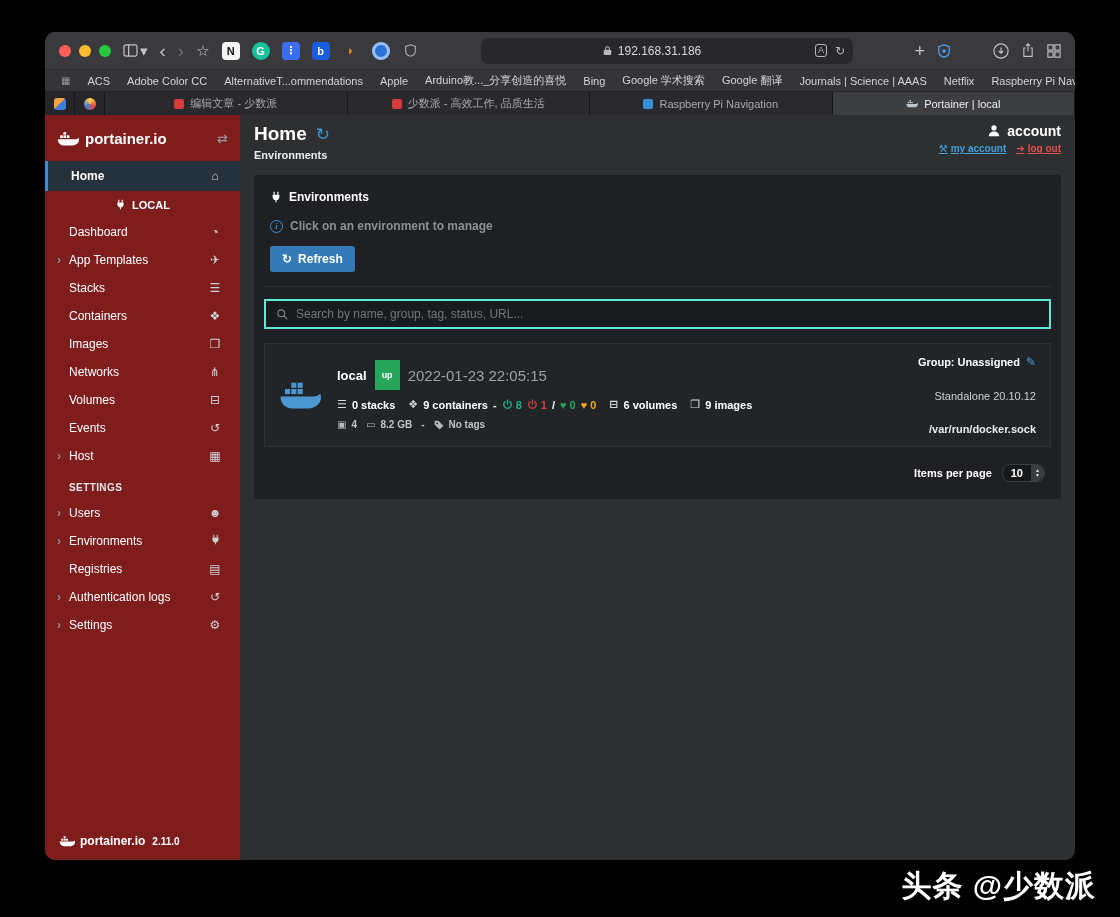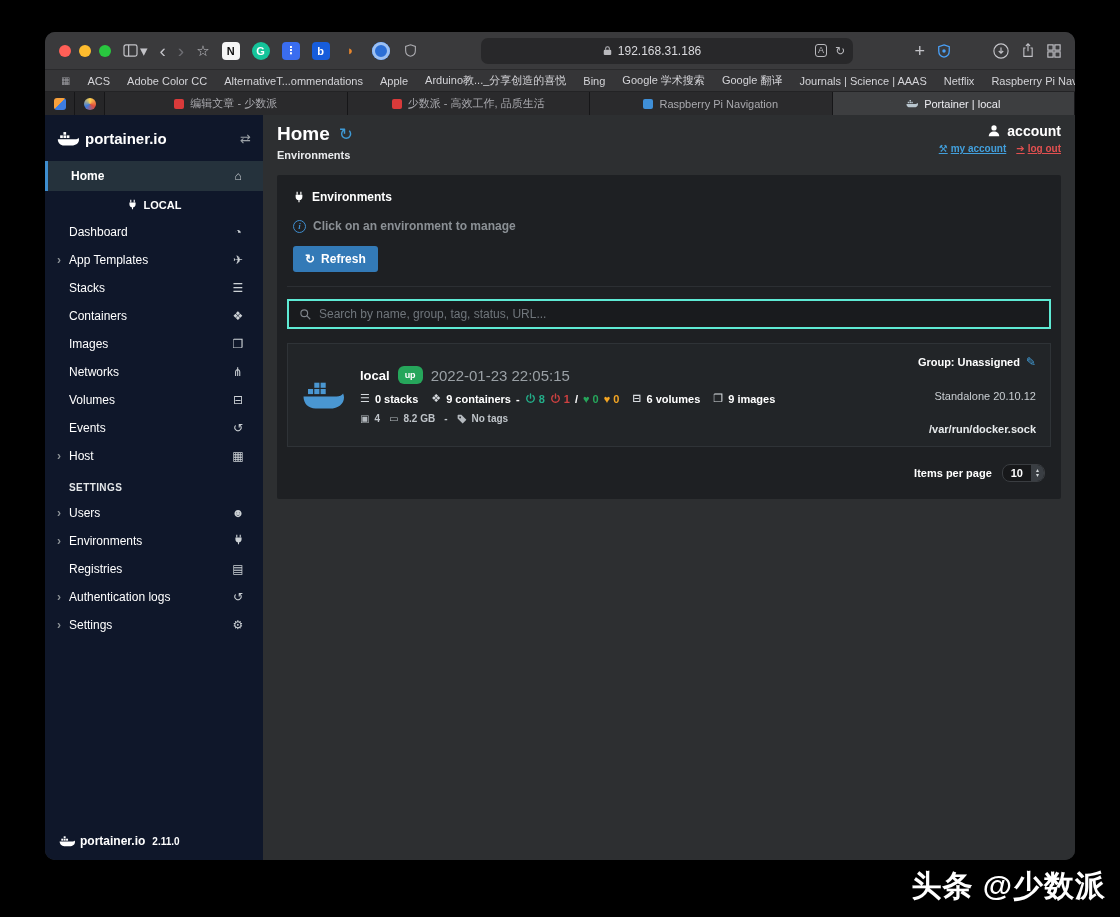--- a/index.html
+++ b/index.html
@@ -51,21 +51,21 @@
   .tab{flex:1; display:flex; align-items:center; justify-content:center; gap:6px; font-size:11px;
     color:#a9a9ae; background:#2a2a2c; border-right:1px solid #161618; overflow:hidden; white-space:nowrap;}
   .tab.active{background:#3d3e40; color:#ececf0;}
   .fav{width:10px; height:10px; border-radius:2px; flex:0 0 auto;}
   .fav-sspai{background:#d93a3a;}
   .fav-rpi{background:#3f8fd8;}
   .fav-port{color:#b9c6cf;}
   
   .content{flex:1; display:flex; min-height:0;}
   
-  .sidebar{width:218px; background:#0f172a; color:#fff; display:flex; flex-direction:column; flex:0 0 auto;}
+  .sidebar{width:195px; background:#7f1d1d; color:#fff; display:flex; flex-direction:column; flex:0 0 auto;}
   .side-logo{height:46px; display:flex; align-items:center; gap:6px; padding:0 12px;}
   .side-logo .brand{font-size:15px; font-weight:bold; color:#fff;}
   .collapse{margin-left:auto; color:#9aa0a6; font-size:13px; cursor:pointer;}
   .side-home{height:30px; display:flex; align-items:center; padding:0 16px 0 23px; background:#25323c;
     border-left:3px solid #3e8ed0; font-size:12px; font-weight:bold;}
   .side-local{height:27px; display:flex; align-items:center; justify-content:center; gap:6px;
     font-size:11px; font-weight:bold; color:#fff;}
   .side-item{height:28px; display:flex; align-items:center; padding:0 16px 0 12px; font-size:12px; color:#fff; cursor:pointer;}
   .chev{width:12px; color:#8b9196; font-size:12px; font-weight:bold;}
   .ricon{margin-left:auto; width:18px; text-align:center; color:#ccd1d5; font-size:12px;}
@@ -96,42 +96,42 @@
   .search{margin:12px 0 14px; display:flex; align-items:center; gap:8px; padding:6px 10px;
     background:#191b1e; border:2px solid #5eead4; color:#7e848a;}
   .search input{flex:1; background:transparent; border:none; outline:none; color:#d7dadd; font-size:12px;}
   .search input::placeholder{color:#70767c;}
   .env-item{border:1px solid #2f3337; background:#222528; display:flex; align-items:center; gap:16px;
     padding:11px 14px; cursor:pointer;}
   .whale{color:#4a97d2; flex:0 0 auto;}
   .env-mid{flex:1; display:flex; flex-direction:column; gap:8px; min-width:0;}
   .env-l1{display:flex; align-items:center; gap:8px;}
   .env-name{font-size:13px; font-weight:bold; color:#fff;}
-  .badge-up{background:var(--up); color:#fff; font-size:9px; font-weight:bold; padding:4px 7px; border-radius:6px;}
+  .badge-up{background:var(--up); color:#fff; font-size:9px; font-weight:bold; padding:10px 7px; border-radius:0;}
   .env-time{font-size:15px; color:#9aa0a5;}
   .env-l2{display:flex; align-items:center; gap:13px; font-size:11px; font-weight:bold; color:#fff; flex-wrap:wrap;}
   .stat{display:flex; align-items:center; gap:5px;}
   .glyph{color:#d6dade; font-size:11px;}
   .cl{display:flex; align-items:center; gap:3px;}
   .c-running{color:var(--running);} .c-stopped{color:var(--stopped);}
   .c-healthy{color:var(--healthy);} .c-unhealthy{color:var(--unhealthy);}
   .env-l3{display:flex; align-items:center; gap:9px; font-size:10px; color:#bfc4c9; font-weight:bold;}
   .env-l3 .glyph{font-size:10px; color:#b4b9be;}
   .env-right{display:flex; flex-direction:column; align-items:flex-end; gap:21px; flex:0 0 auto;}
   .grp{display:flex; align-items:center; gap:6px; font-size:11px; font-weight:bold; color:#fff;}
   .pencil{color:var(--link); font-size:12px; cursor:pointer;}
   .engine{font-size:11px; color:#c9ced2;}
   .socket{font-size:11px; font-weight:bold; color:#e7eaec;}
   .pagination{display:flex; justify-content:flex-end; align-items:center; gap:10px; padding:17px 6px 17px; font-size:11px; font-weight:bold; color:#fff;}
   .pagesize{display:flex; align-items:stretch; background:#17181a; border:1px solid #3a3d41; border-radius:8px; overflow:hidden; cursor:pointer;}
   .ps-num{padding:2px 8px; font-size:11px; color:#fff; display:flex; align-items:center;}
   .ps-step{background:#3a3e43; width:13px; display:flex; flex-direction:column; align-items:center; justify-content:center;
     font-size:6px; line-height:5px; color:#d3d7da;}
   
-  .watermark{position:absolute; right:14px; bottom:10px; color:#fff; font-size:30px; font-weight:bold; letter-spacing:1px;}
+  .watermark{position:absolute; right:24px; bottom:10px; color:#fff; font-size:30px; font-weight:bold; letter-spacing:1px;}
 </style>
 </head>
 <body>
 
 <div class="window">
 
   <div class="toolbar">
     <div class="traffic">
       <span class="light l-red"></span>
       <span class="light l-yellow"></span>

